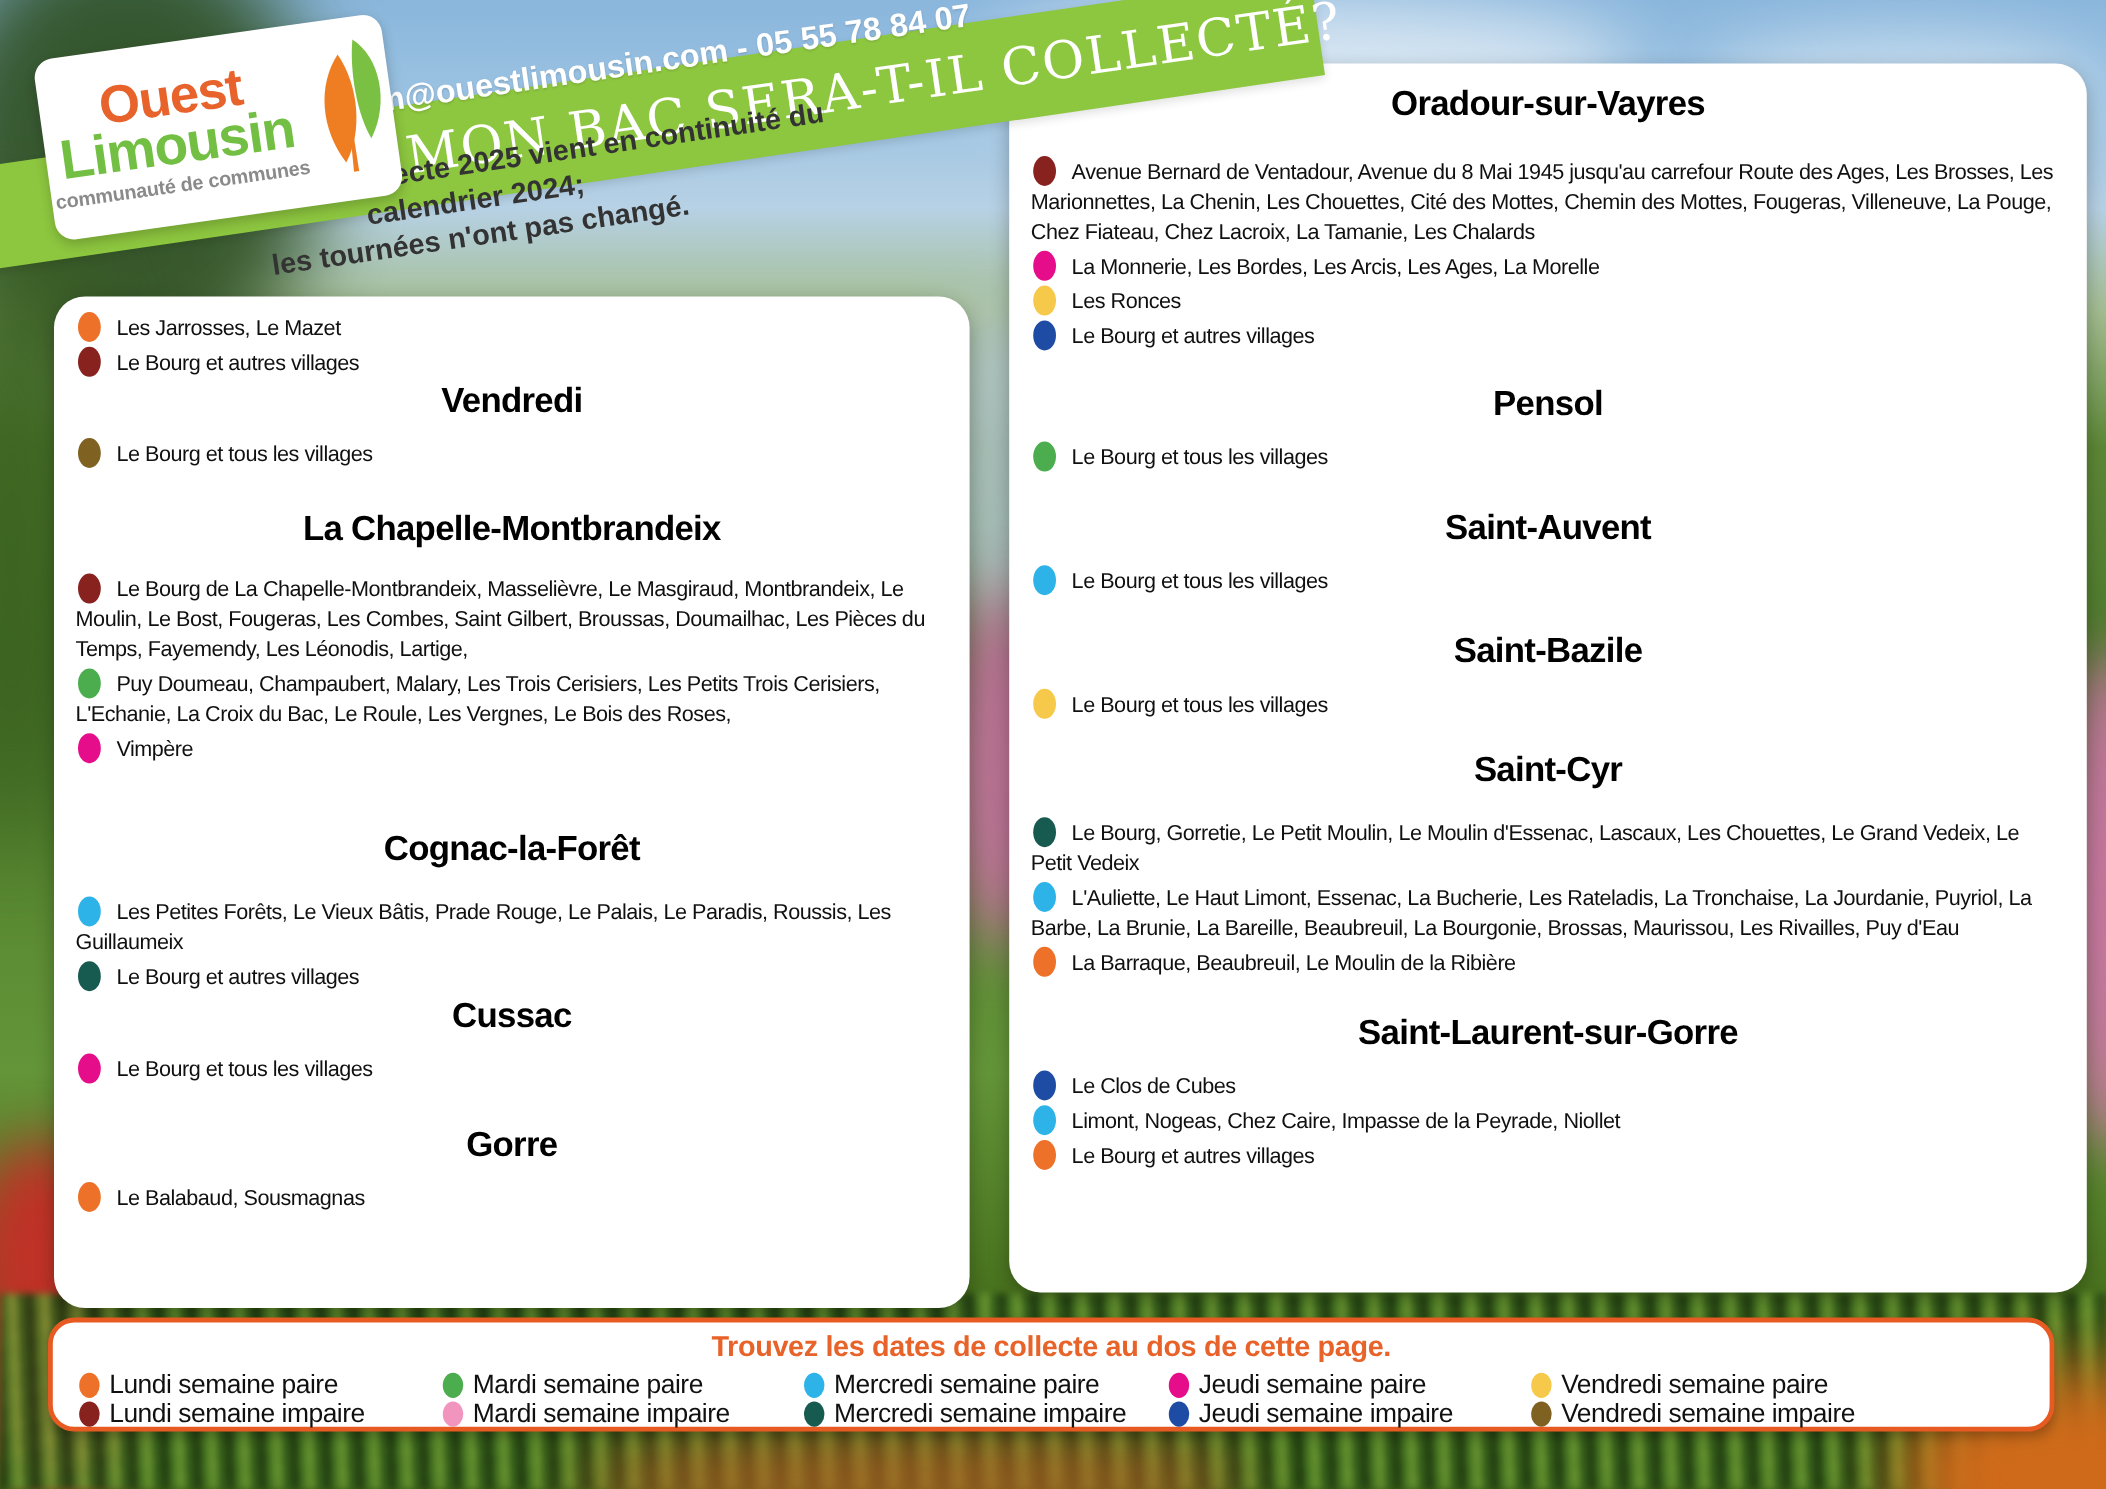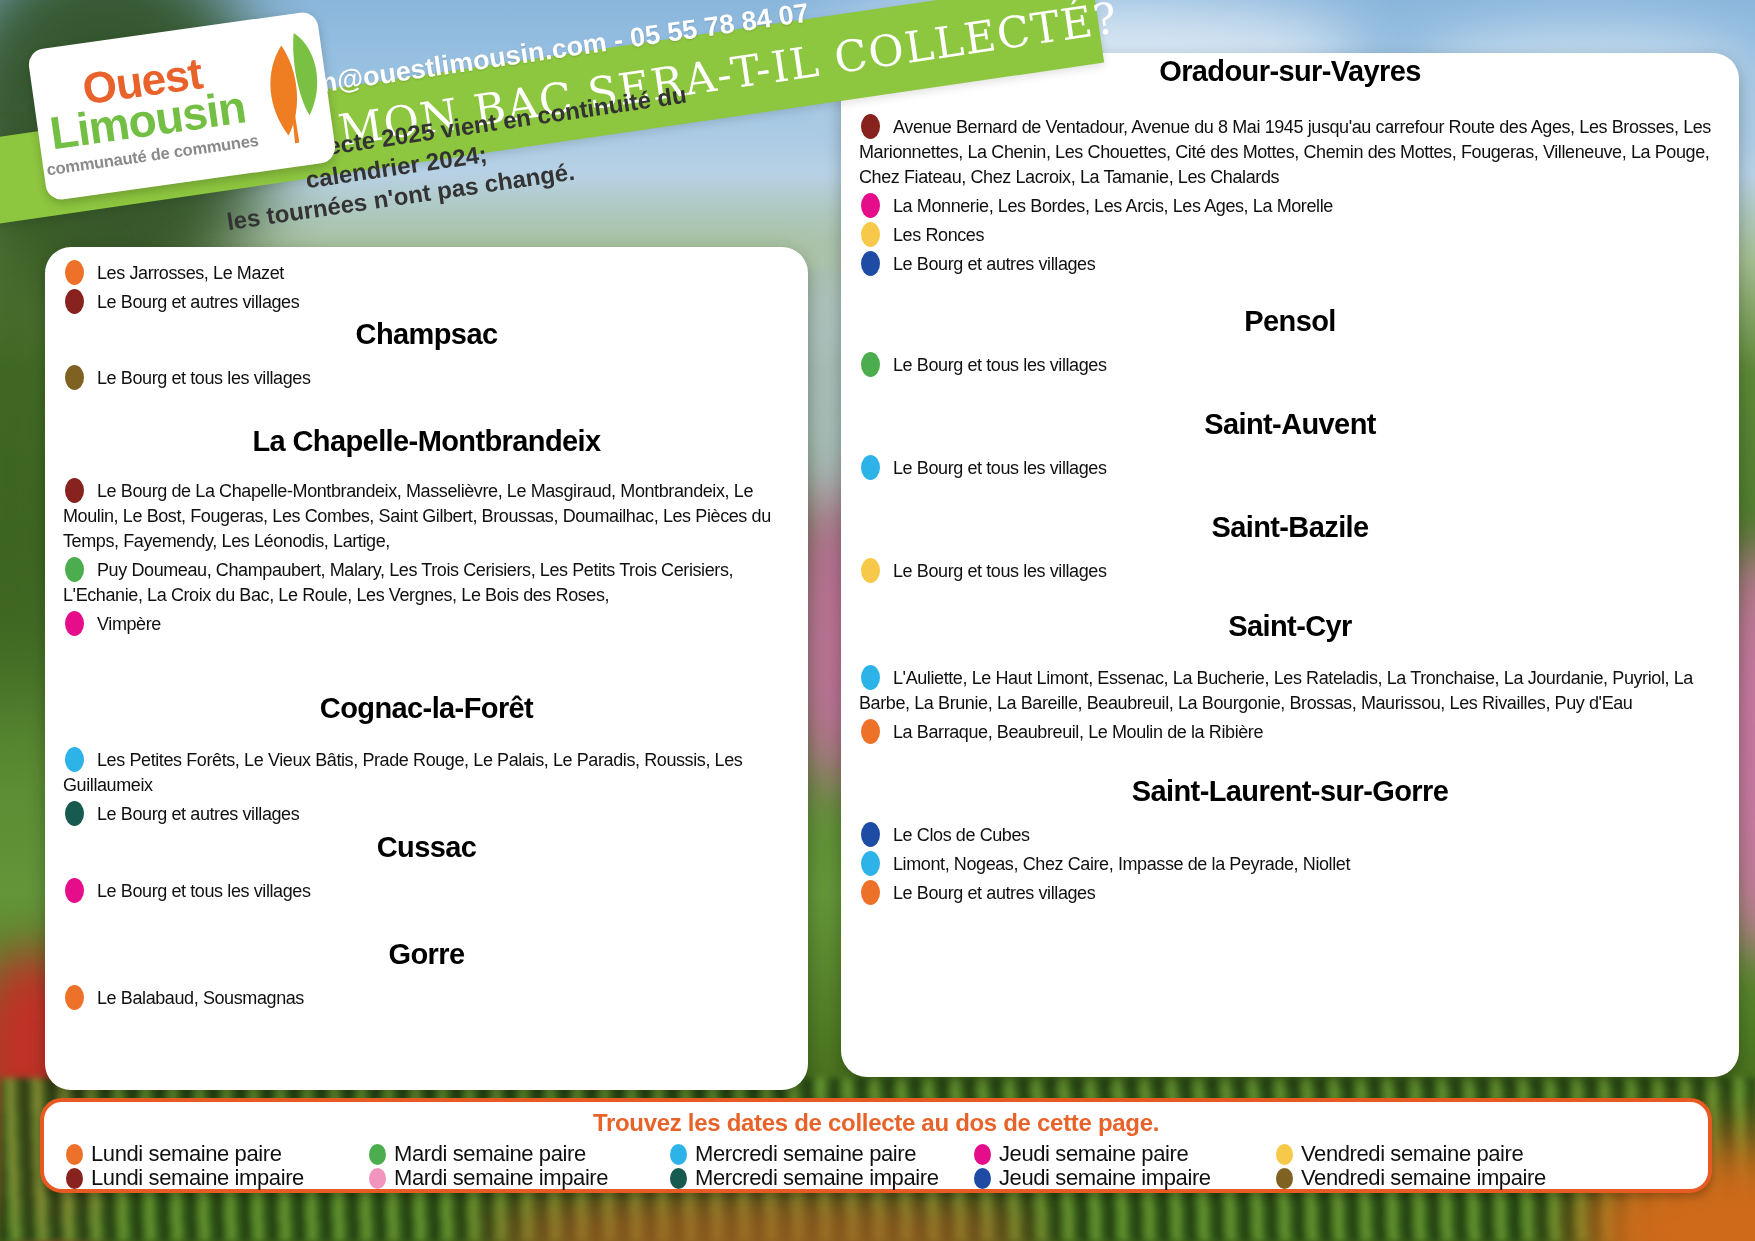--- a/index.html
+++ b/index.html
@@ -49,21 +49,21 @@
   .logo-text{text-align:center;line-height:1;}
   .logo-ouest{color:#e8632c;font-weight:bold;font-size:44px;letter-spacing:-1px;}
   .logo-limousin{color:#72bf44;font-weight:bold;font-size:46px;letter-spacing:-1px;margin-top:-6px;}
   .logo-sub{color:#8a8a8a;font-weight:bold;font-size:16.5px;margin-top:4px;letter-spacing:-0.2px;}
   .logo-leaf{width:66px;height:118px;flex:0 0 auto;}
 
   
   .panel{position:absolute;background:#ffffff;border-radius:26px;z-index:10;
     box-shadow:0 6px 16px rgba(0,0,0,.28);overflow:hidden;color:#101010;}
   .panel-left{left:45px;top:247px;width:763px;height:843px;padding:10px 18px;box-sizing:border-box;}
-  .panel-right{left:841px;top:53px;width:898px;height:1024px;padding:0 18px;box-sizing:border-box;}
+  .panel-right{left:841px;top:53px;width:898px;height:1024px;padding:16px 18px;box-sizing:border-box;}
   .commune-title{margin:24px 0 14px;font-size:29px;font-weight:bold;text-align:center;
     letter-spacing:-0.6px;color:#000000;}
   .entry{margin:3px 0;font-size:18px;line-height:25px;letter-spacing:-0.4px;}
   .dot{display:inline-block;width:19px;height:25px;border-radius:50%;
     margin:0 13px 0 2px;vertical-align:-6px;}
   .panel-left .commune:nth-child(1) .commune-title{margin-top:4px;margin-bottom:24px;}
   .panel-left .commune:nth-child(2) .commune-title{margin-top:2px;}
   .panel-left .commune:nth-child(3) .commune-title{margin-top:34px;margin-bottom:20px;}
   .panel-left .commune:nth-child(4) .commune-title{margin-top:55px;margin-bottom:22px;}
   .panel-left .commune:nth-child(5) .commune-title{margin-top:4px;}
@@ -110,21 +110,21 @@
   <div class="grass"></div>
   <div class="blob b-orangebr"></div>
   <div class="blob b-orangebm"></div>
 
   <section class="panel panel-left">
       <section class="commune">
         <p class="entry"><span class="dot" style="background: rgb(237, 113, 40);"></span>Les Jarrosses, Le Mazet</p>
         <p class="entry"><span class="dot" style="background: rgb(135, 34, 30);"></span>Le Bourg et autres villages</p>
       </section>
       <section class="commune">
-        <h2 class="commune-title">Champsac</h2>
+        <h2 class="commune-title">Vendredi</h2>
         <p class="entry"><span class="dot" style="background: rgb(127, 98, 33);"></span>Le Bourg et tous les villages</p>
       </section>
       <section class="commune">
         <h2 class="commune-title">La Chapelle-Montbrandeix</h2>
         <p class="entry"><span class="dot" style="background: rgb(135, 34, 30);"></span>Le Bourg de La Chapelle-Montbrandeix, Masselièvre, Le Masgiraud, Montbrandeix, Le Moulin, Le Bost, Fougeras, Les Combes, Saint Gilbert, Broussas, Doumailhac, Les Pièces du Temps, Fayemendy, Les Léonodis, Lartige,</p>
         <p class="entry"><span class="dot" style="background: rgb(75, 173, 78);"></span>Puy Doumeau, Champaubert, Malary, Les Trois Cerisiers, Les Petits Trois Cerisiers, L'Echanie, La Croix du Bac, Le Roule, Les Vergnes, Le Bois des Roses,</p>
         <p class="entry"><span class="dot" style="background: rgb(230, 13, 138);"></span>Vimpère</p>
       </section>
       <section class="commune">
         <h2 class="commune-title">Cognac-la-Forêt</h2>
@@ -155,20 +155,21 @@
       <section class="commune">
         <h2 class="commune-title">Saint-Auvent</h2>
         <p class="entry"><span class="dot" style="background: rgb(46, 179, 233);"></span>Le Bourg et tous les villages</p>
       </section>
       <section class="commune">
         <h2 class="commune-title">Saint-Bazile</h2>
         <p class="entry"><span class="dot" style="background: rgb(246, 201, 75);"></span>Le Bourg et tous les villages</p>
       </section>
       <section class="commune">
         <h2 class="commune-title">Saint-Cyr</h2>
+        <p class="entry"><span class="dot" style="background: rgb(23, 90, 80);"></span>Le Bourg, Gorretie, Le Petit Moulin, Le Moulin d'Essenac, Lascaux, Les Chouettes, Le Grand Vedeix, Le Petit Vedeix</p>
         <p class="entry"><span class="dot" style="background: rgb(46, 179, 233);"></span>L'Auliette, Le Haut Limont, Essenac, La Bucherie, Les Rateladis, La Tronchaise, La Jourdanie, Puyriol, La Barbe, La Brunie, La Bareille, Beaubreuil, La Bourgonie, Brossas, Maurissou, Les Rivailles, Puy d'Eau</p>
         <p class="entry"><span class="dot" style="background: rgb(237, 113, 40);"></span>La Barraque, Beaubreuil, Le Moulin de la Ribière</p>
       </section>
       <section class="commune">
         <h2 class="commune-title">Saint-Laurent-sur-Gorre</h2>
         <p class="entry"><span class="dot" style="background: rgb(30, 76, 164);"></span>Le Clos de Cubes</p>
         <p class="entry"><span class="dot" style="background: rgb(46, 179, 233);"></span>Limont, Nogeas, Chez Caire, Impasse de la Peyrade, Niollet</p>
         <p class="entry"><span class="dot" style="background: rgb(237, 113, 40);"></span>Le Bourg et autres villages</p>
       </section>
     </section>

